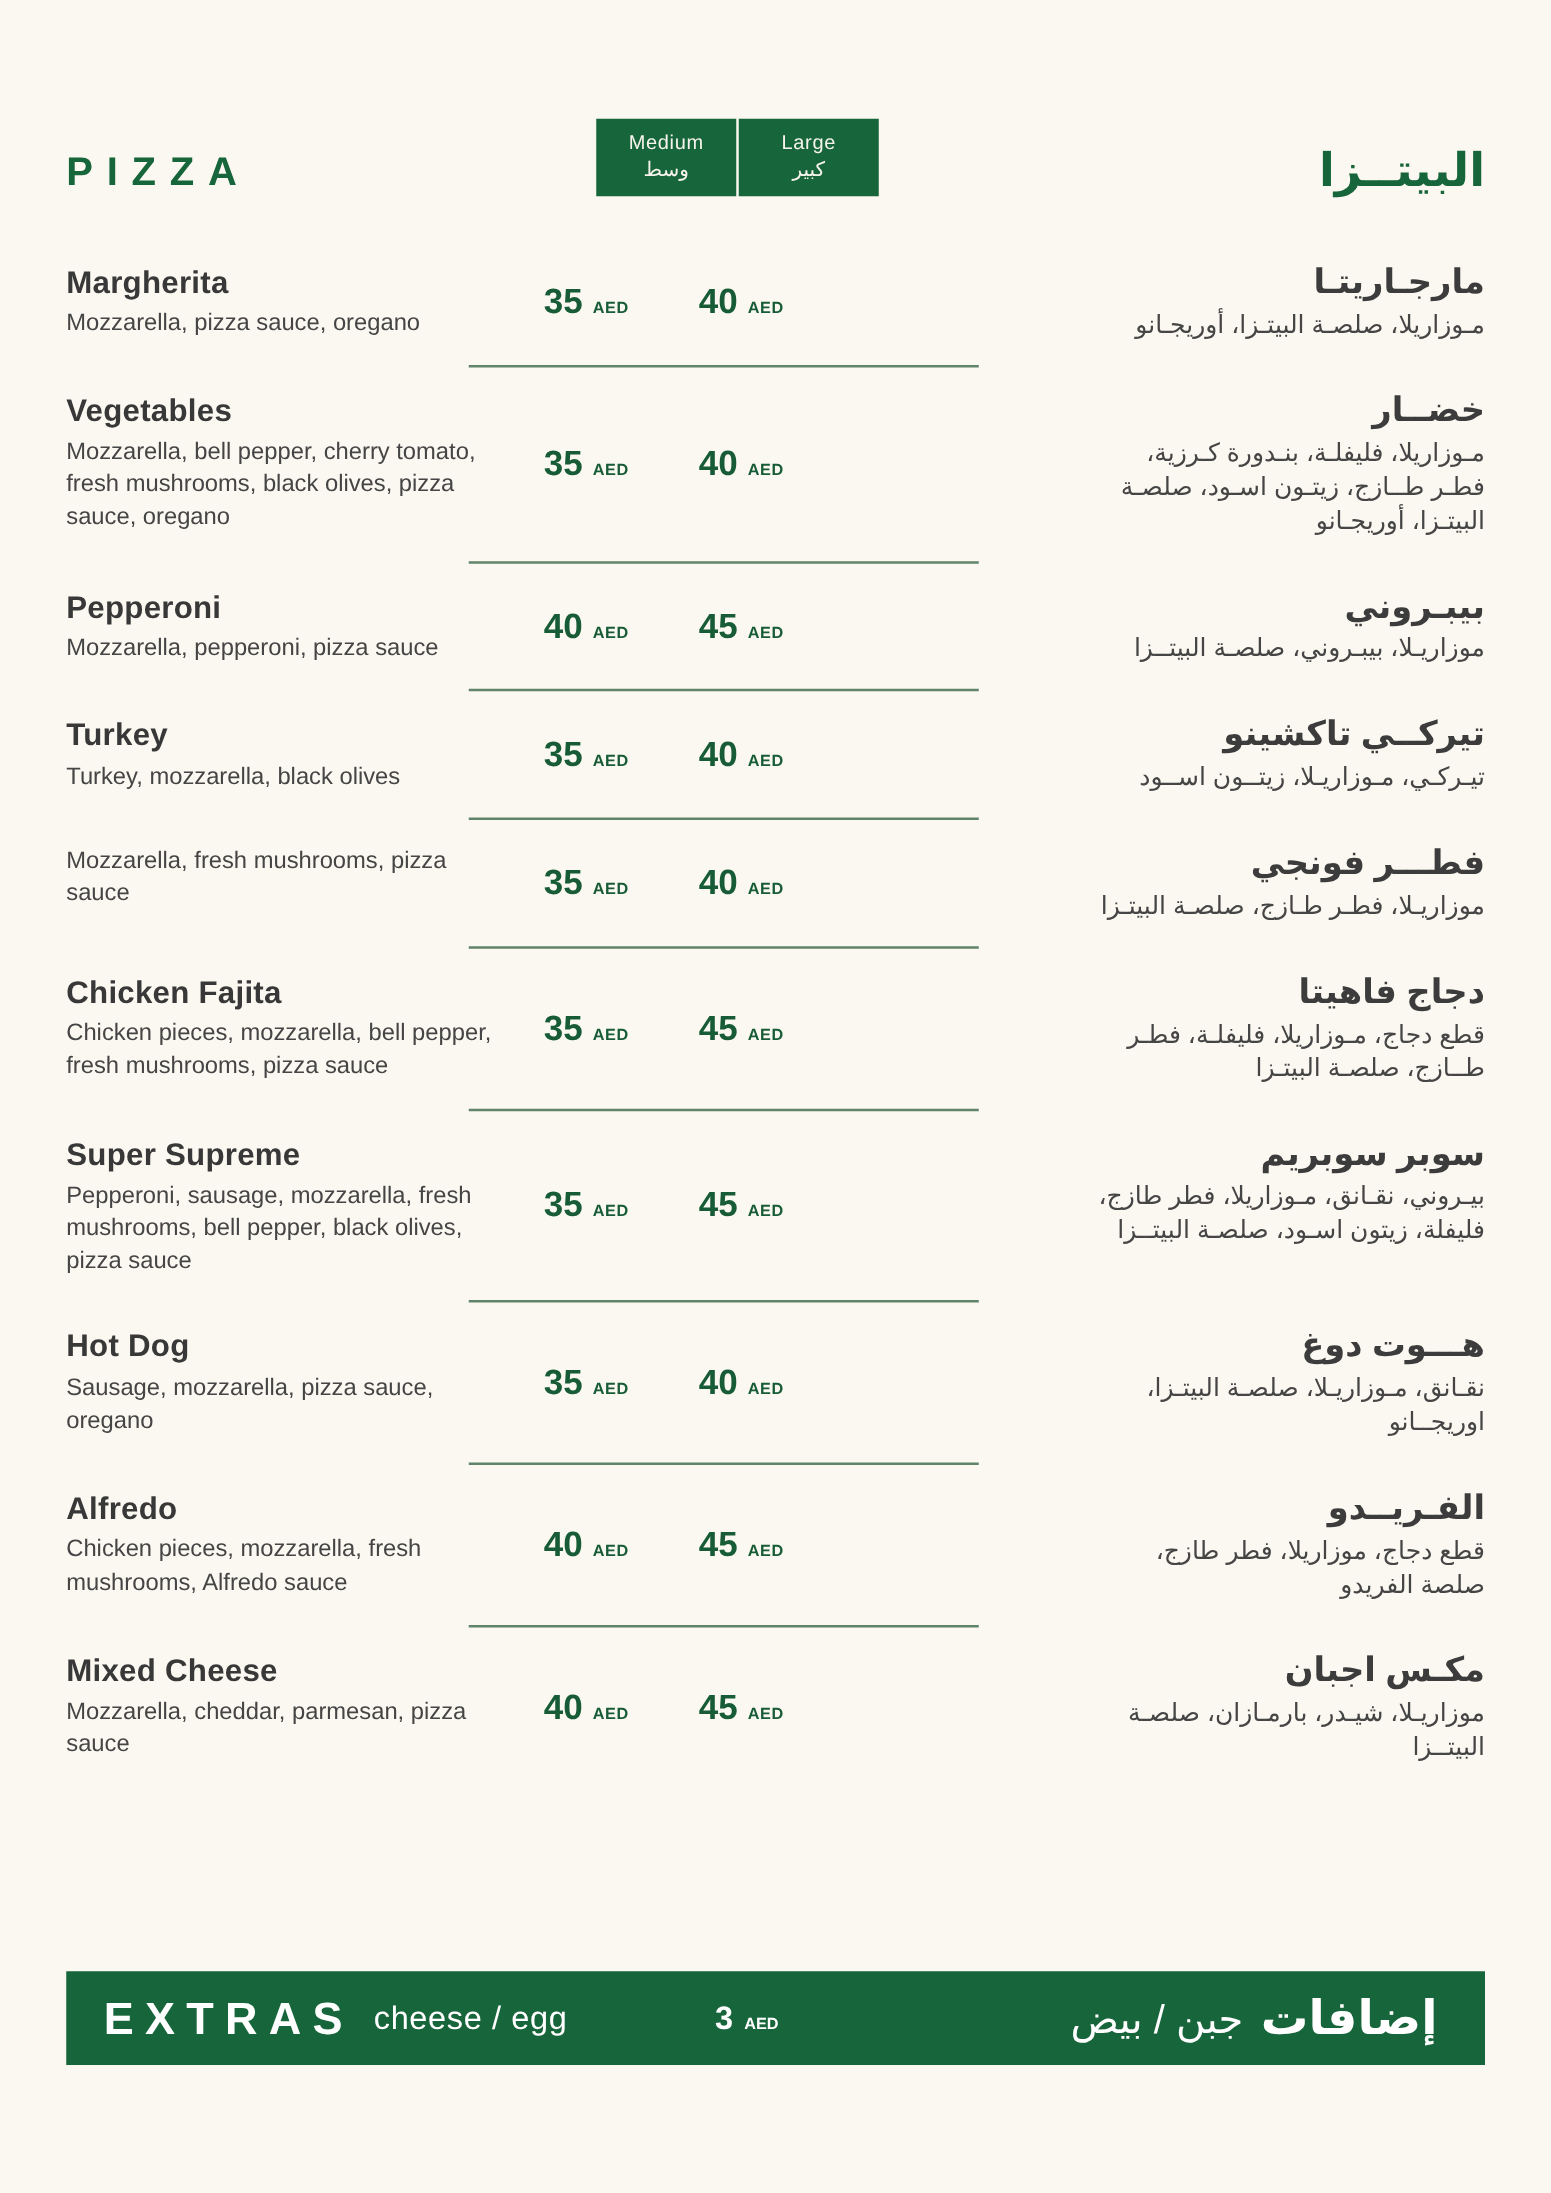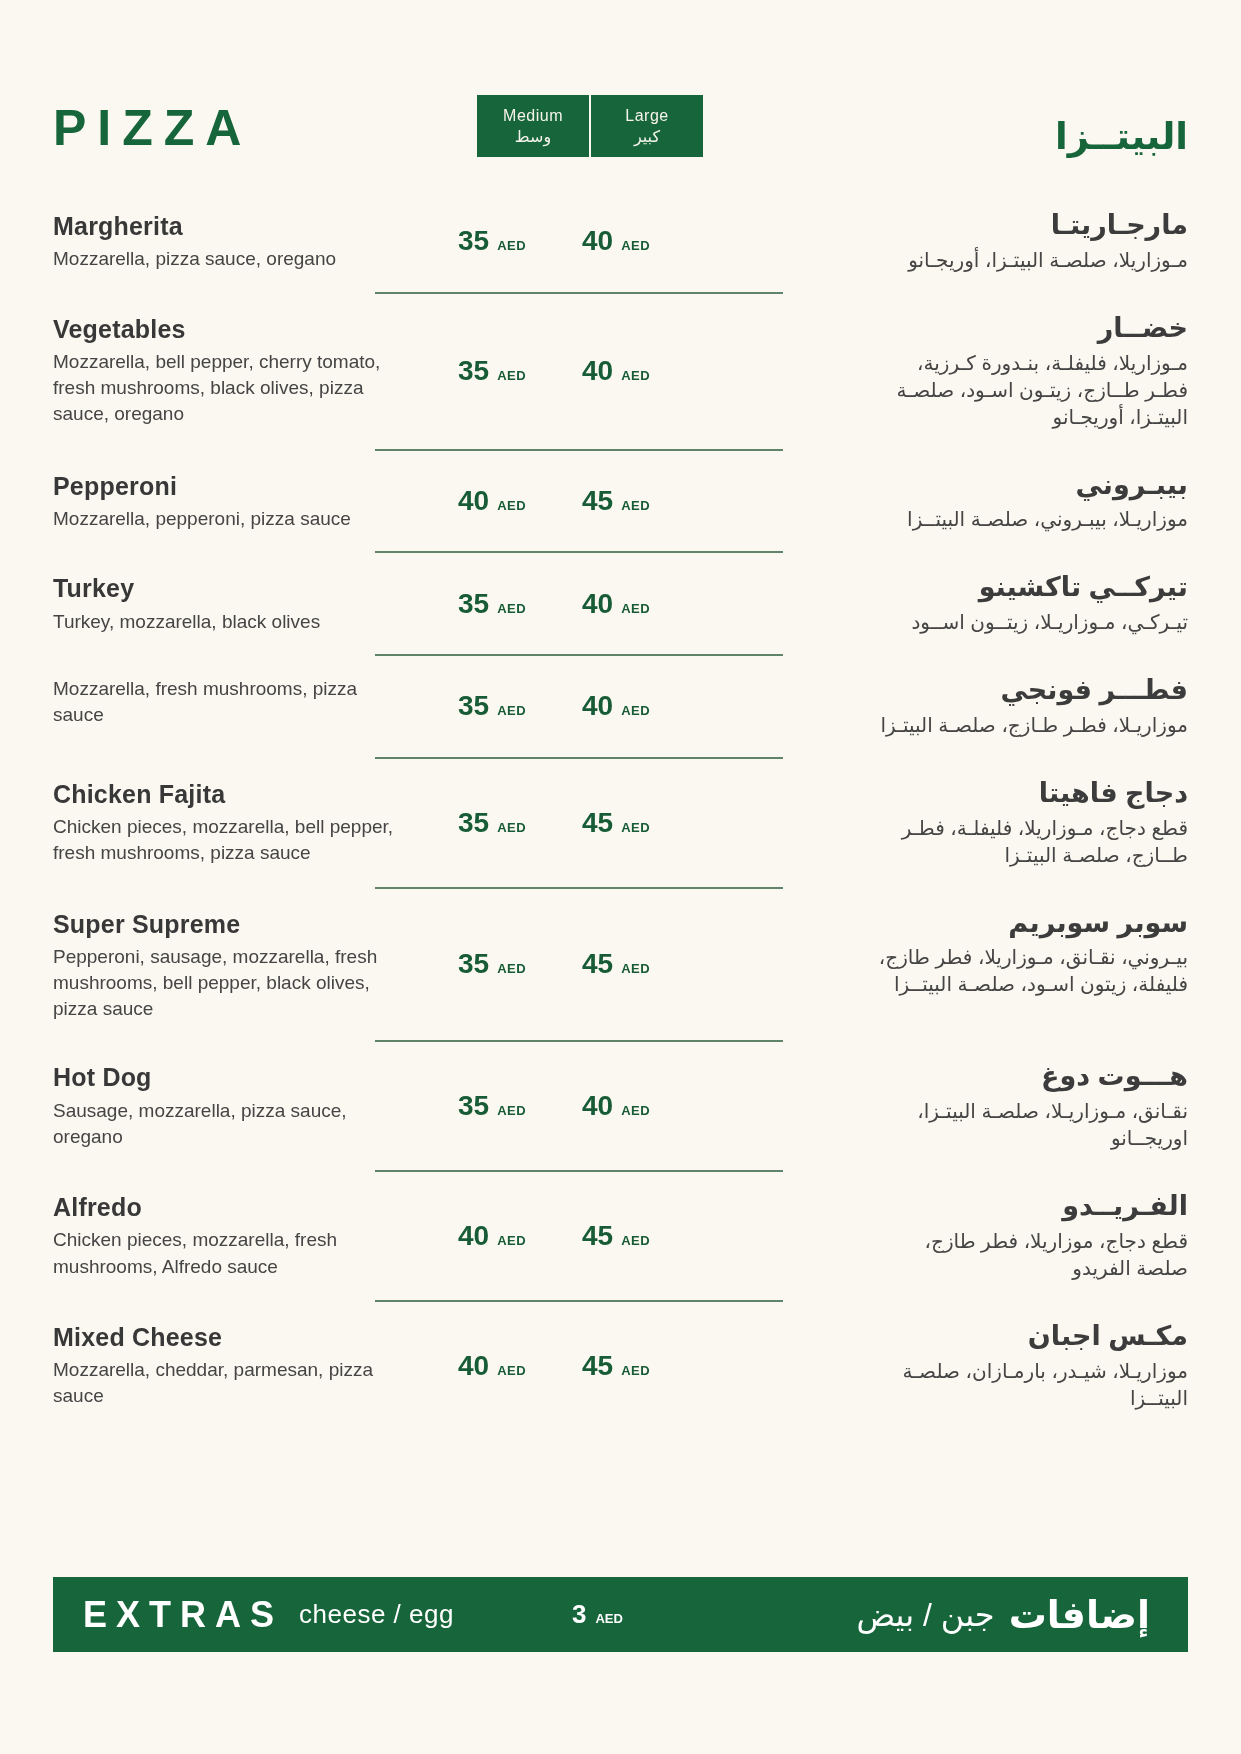--- a/index.html
+++ b/index.html
@@ -18,21 +18,21 @@
 
   
   .menu-header {
     display: grid;
     grid-template-columns: 350px 300px 1fr;
     align-items: end;
     margin-bottom: 34px;
   }
   .title-en {
     color: #17653a;
-    font-size: 50px;
+    font-size: 32px;
     font-weight: bold;
     letter-spacing: 11px;
     line-height: 1;
     padding-bottom: 4px;
   }
   .size-cols {
     display: flex;
     justify-content: flex-end;
     gap: 2px;
     align-self: start;
@@ -59,21 +59,20 @@
     line-height: 1;
     padding-bottom: 2px;
   }
 
   
   .menu-body { display: flex; flex-direction: column; }
   .item-row {
     display: grid;
     grid-template-columns: 350px 300px 1fr;
     padding: 18px 0;
-    gap: 23px;
   }
   .col-en { padding-top: 2px; }
   .item-name-en {
     font-size: 25px;
     font-weight: bold;
     color: #383838;
     line-height: 1.25;
     margin-bottom: 4px;
     letter-spacing: .2px;
   }

